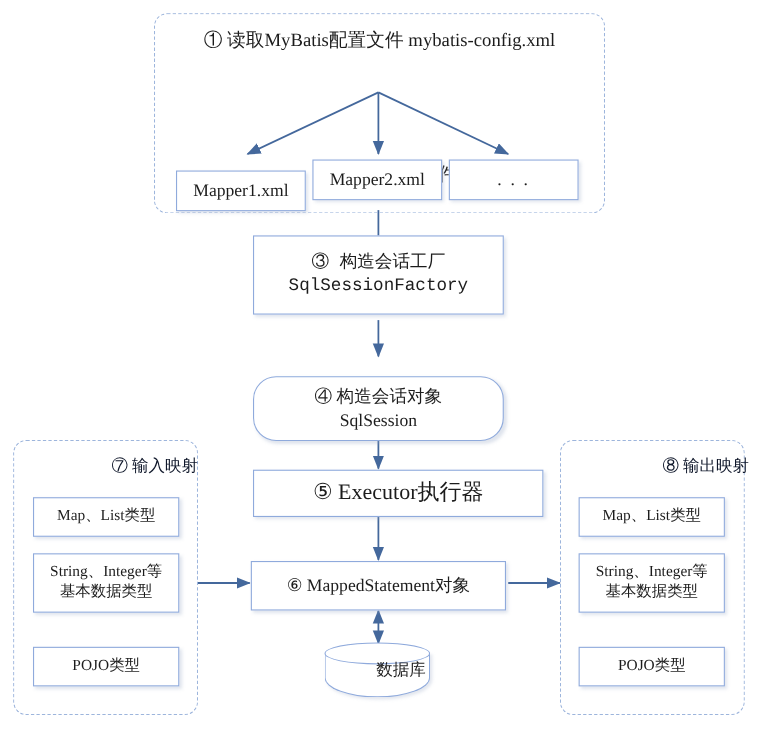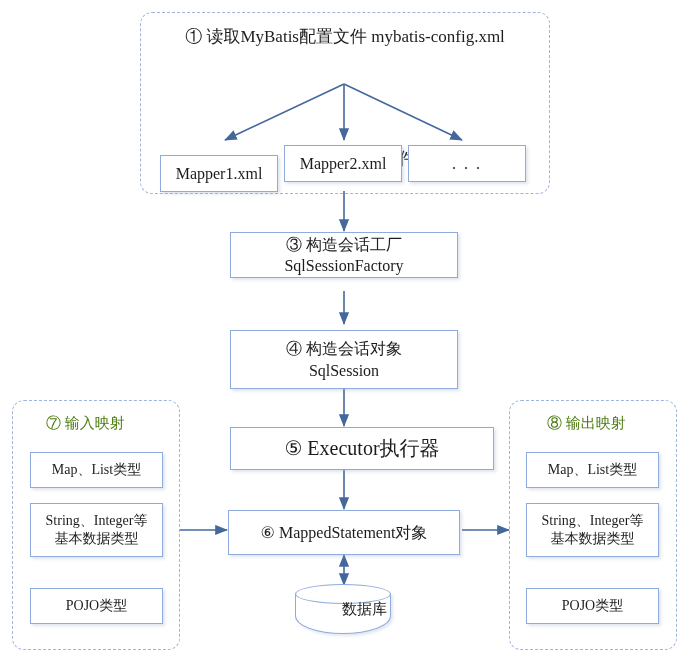--- a/index.html
+++ b/index.html
@@ -49,24 +49,23 @@
   .freetext {
     position: absolute;
     text-align: center;
     line-height: 1.34;
     color: #1c1c1c;
     white-space: nowrap;
   }
 
   .panel-title {
     position: absolute;
-    text-align: left;
-    color: #4d7c0f;
+    text-align: right;
+    color: #0f172a;
     white-space: nowrap;
-    padding-left: 34px;
   }
 
   
   .cylinder {
     position: absolute;
     box-sizing: border-box;
   }
   .cyl-body {
     position: absolute;
     left: 0; right: 0;
@@ -154,26 +153,26 @@
   <div class="node" style="left:160px; top:155px; width:118px; height:37px; font-size:16px;">
     <span class="ln">Mapper1.xml</span>
   </div>
   <div class="node" style="left:284px; top:145px; width:118px; height:37px; font-size:16px;">
     <span class="ln">Mapper2.xml</span>
   </div>
   <div class="node" style="left:408px; top:145px; width:118px; height:37px; font-size:16px; letter-spacing:2px;">
     <span class="ln">. . .</span>
   </div>
 
-  <div class="node" style="left:230px; top:232px; width:228px; height:46px; font-size:16px;">
+  <div class="node" style="left:230px; top:214px; width:228px; height:72px; font-size:16px;font-family:Liberation Mono, monospace;">
     <span class="ln">③ 构造会话工厂</span>
     <span class="ln">SqlSessionFactory</span>
   </div>
 
-  <div class="node" style="left:230px; top:330px; width:228px; height:59px; font-size:16px;">
+  <div class="node" style="left:230px; top:342px; width:228px; height:59px; font-size:16px;border-radius:21px;">
     <span class="ln">④ 构造会话对象</span>
     <span class="ln">SqlSession</span>
   </div>
 
   <div class="node" style="left:230px; top:427px; width:264px; height:43px; font-size:20px;">
     <span class="ln">⑤ Executor执行器</span>
   </div>
 
   <div class="node" style="left:228px; top:510px; width:232px; height:45px; font-size:16px;">
     <span class="ln">⑥ MappedStatement对象</span>

